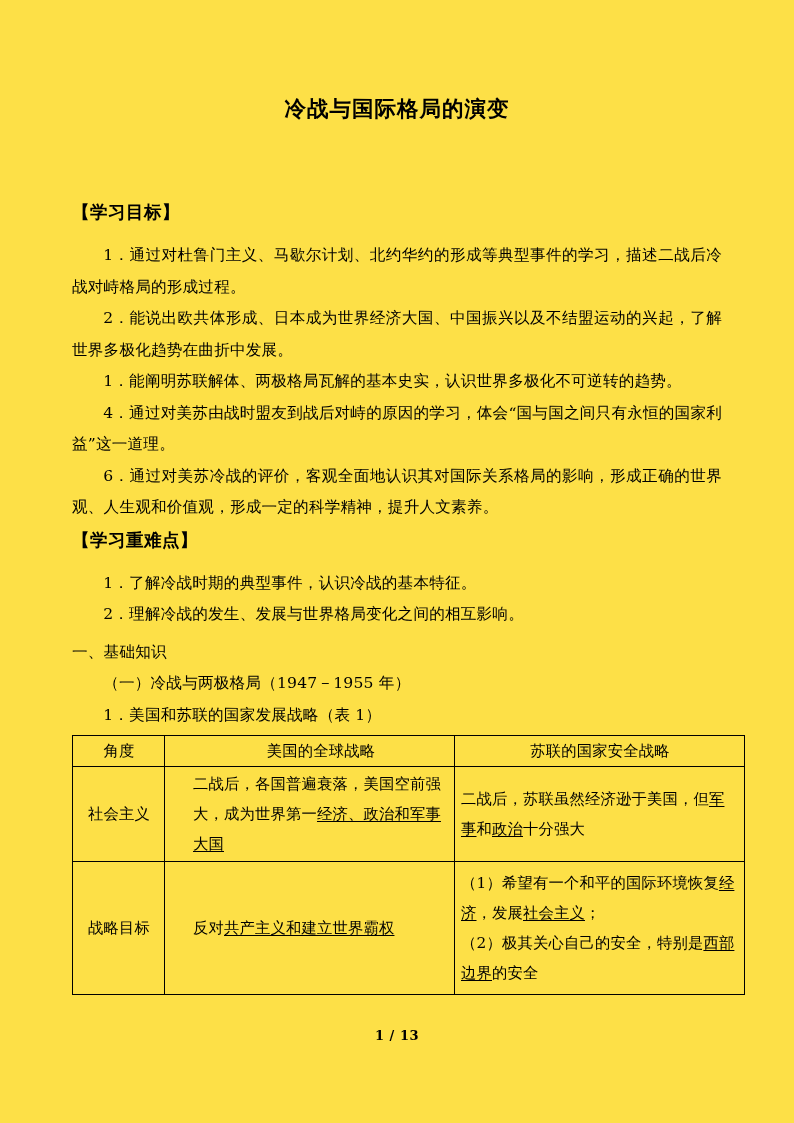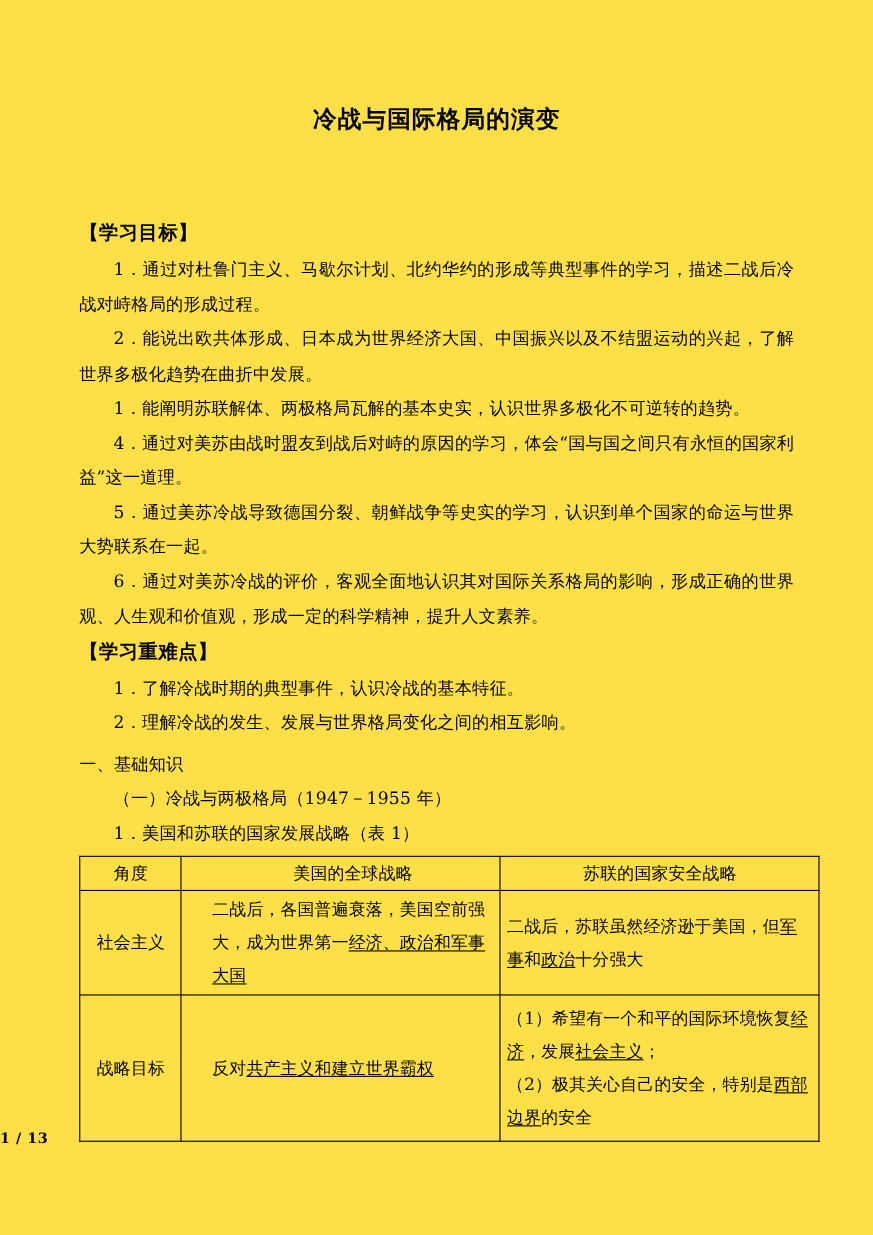--- a/index.html
+++ b/index.html
@@ -57,21 +57,21 @@
   
   .para {
     font-size: 15.6px;
     line-height: 31.5px;
     margin: 0;
     text-align: justify;
     text-justify: inter-ideograph;
     letter-spacing: 0.2px;
   }
   .para.indent { text-indent: 2em; }
-  .para-group { margin-top: 5px; }
+  .para-group { margin-top: 15px; }
 
   .plain-line {
     font-size: 15.6px;
     line-height: 31.5px;
     margin: 0;
     letter-spacing: 0.2px;
   }
   .plain-line.indent1 { text-indent: 2em; }
 
   .sec-list { margin-top: 6px; }
@@ -105,21 +105,21 @@
   table.strategy-table td.tall { height: 128px; }
 
   .u { text-decoration: underline; text-underline-offset: 2px; }
 
   
   .footer {
     position: absolute;
     left: 0;
     right: 0;
     top: 1028px;
-    text-align: left;
+    text-align: center;
     font-family: "DejaVu Serif", "Liberation Serif", serif;
     font-weight: bold;
     font-size: 13px;
     letter-spacing: 0.5px;
   }
 </style>
 </head>
 <body>
 
 <div class="page">
@@ -127,21 +127,20 @@
 
     <h1 class="doc-title">冷战与国际格局的演变</h1>
 
     <div class="section-head sh-goals">【学习目标】</div>
 
     <div class="para-group">
       <p class="para indent">1．通过对杜鲁门主义、马歇尔计划、北约华约的形成等典型事件的学习，描述二战后冷战对峙格局的形成过程。</p>
       <p class="para indent">2．能说出欧共体形成、日本成为世界经济大国、中国振兴以及不结盟运动的兴起，了解世界多极化趋势在曲折中发展。</p>
       <p class="para indent">1．能阐明苏联解体、两极格局瓦解的基本史实，认识世界多极化不可逆转的趋势。</p>
       <p class="para indent">4．通过对美苏由战时盟友到战后对峙的原因的学习，体会“国与国之间只有永恒的国家利益”这一道理。</p>
-      <p class="para indent">5．通过美苏冷战导致德国分裂、朝鲜战争等史实的学习，认识到单个国家的命运与世界大势联系在一起。</p>
       <p class="para indent">6．通过对美苏冷战的评价，客观全面地认识其对国际关系格局的影响，形成正确的世界观、人生观和价值观，形成一定的科学精神，提升人文素养。</p>
     </div>
 
     <div class="section-head sh-focus">【学习重难点】</div>
 
     <div class="para-group">
       <p class="para indent">1．了解冷战时期的典型事件，认识冷战的基本特征。</p>
       <p class="para indent">2．理解冷战的发生、发展与世界格局变化之间的相互影响。</p>
     </div>
 

